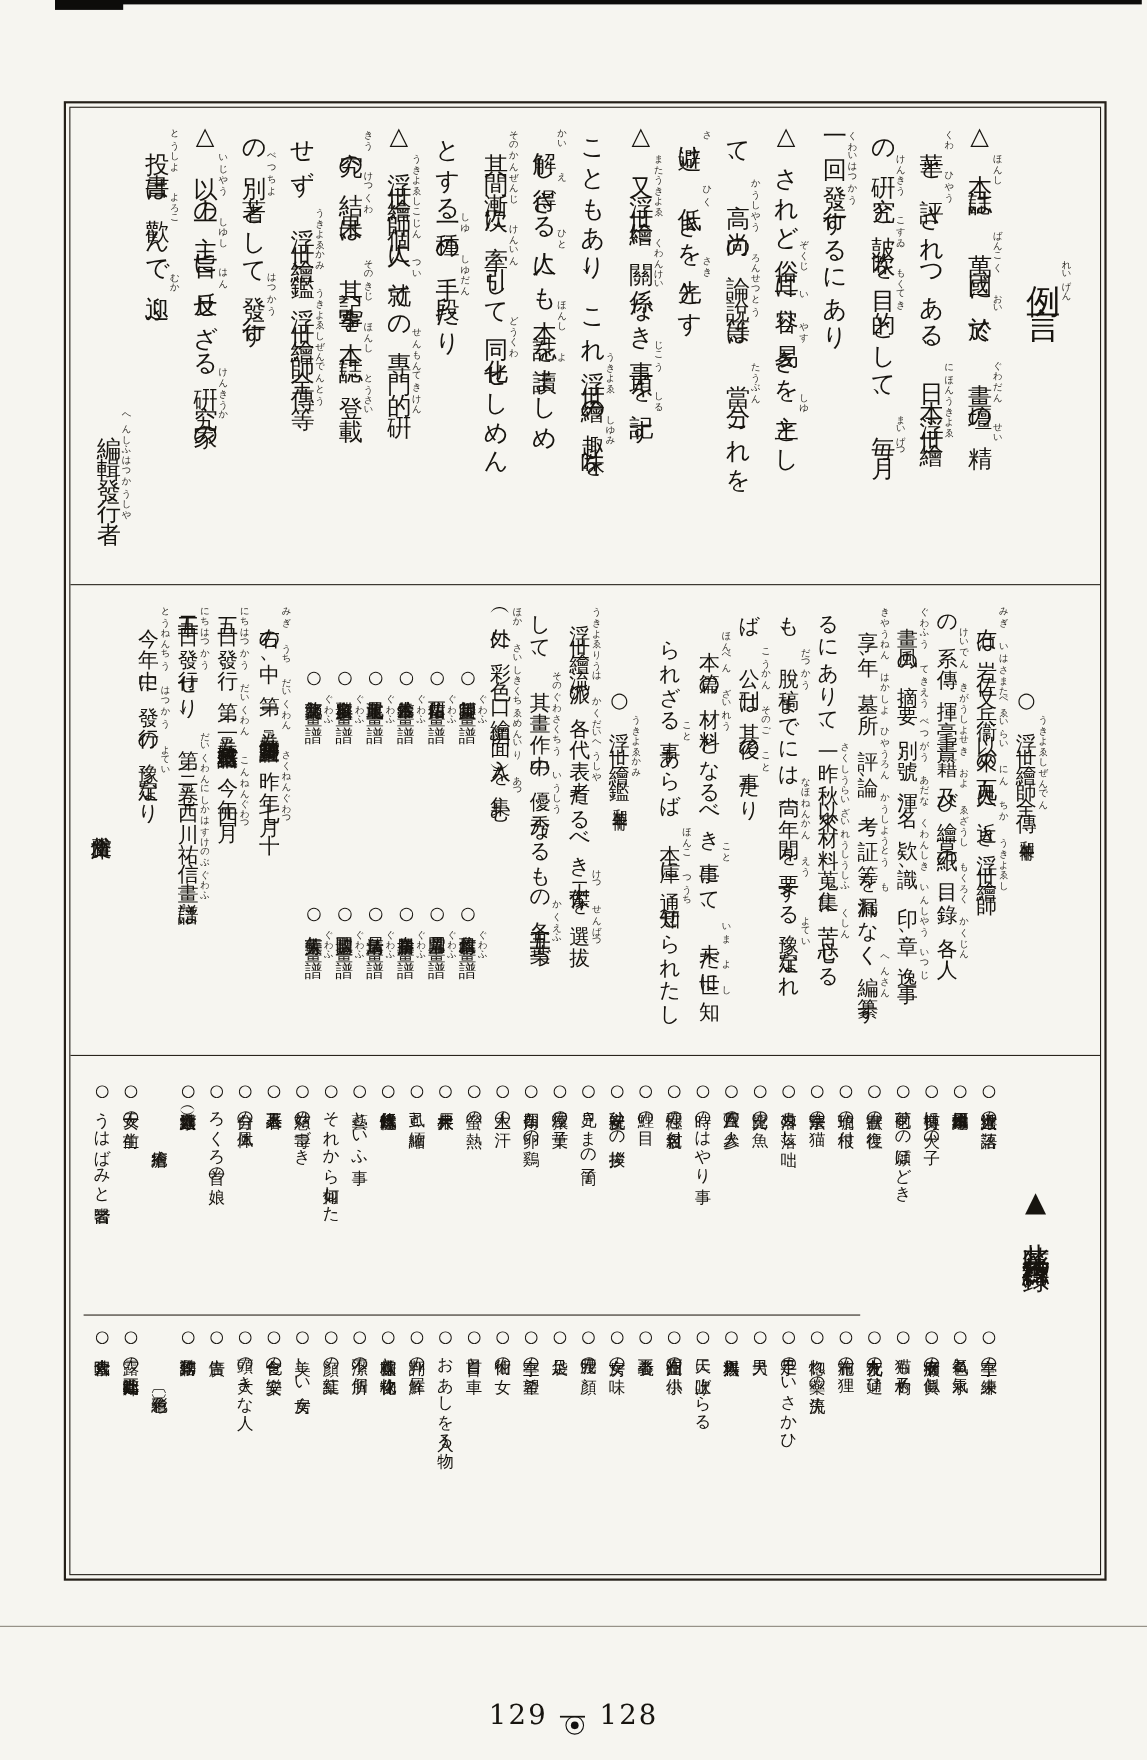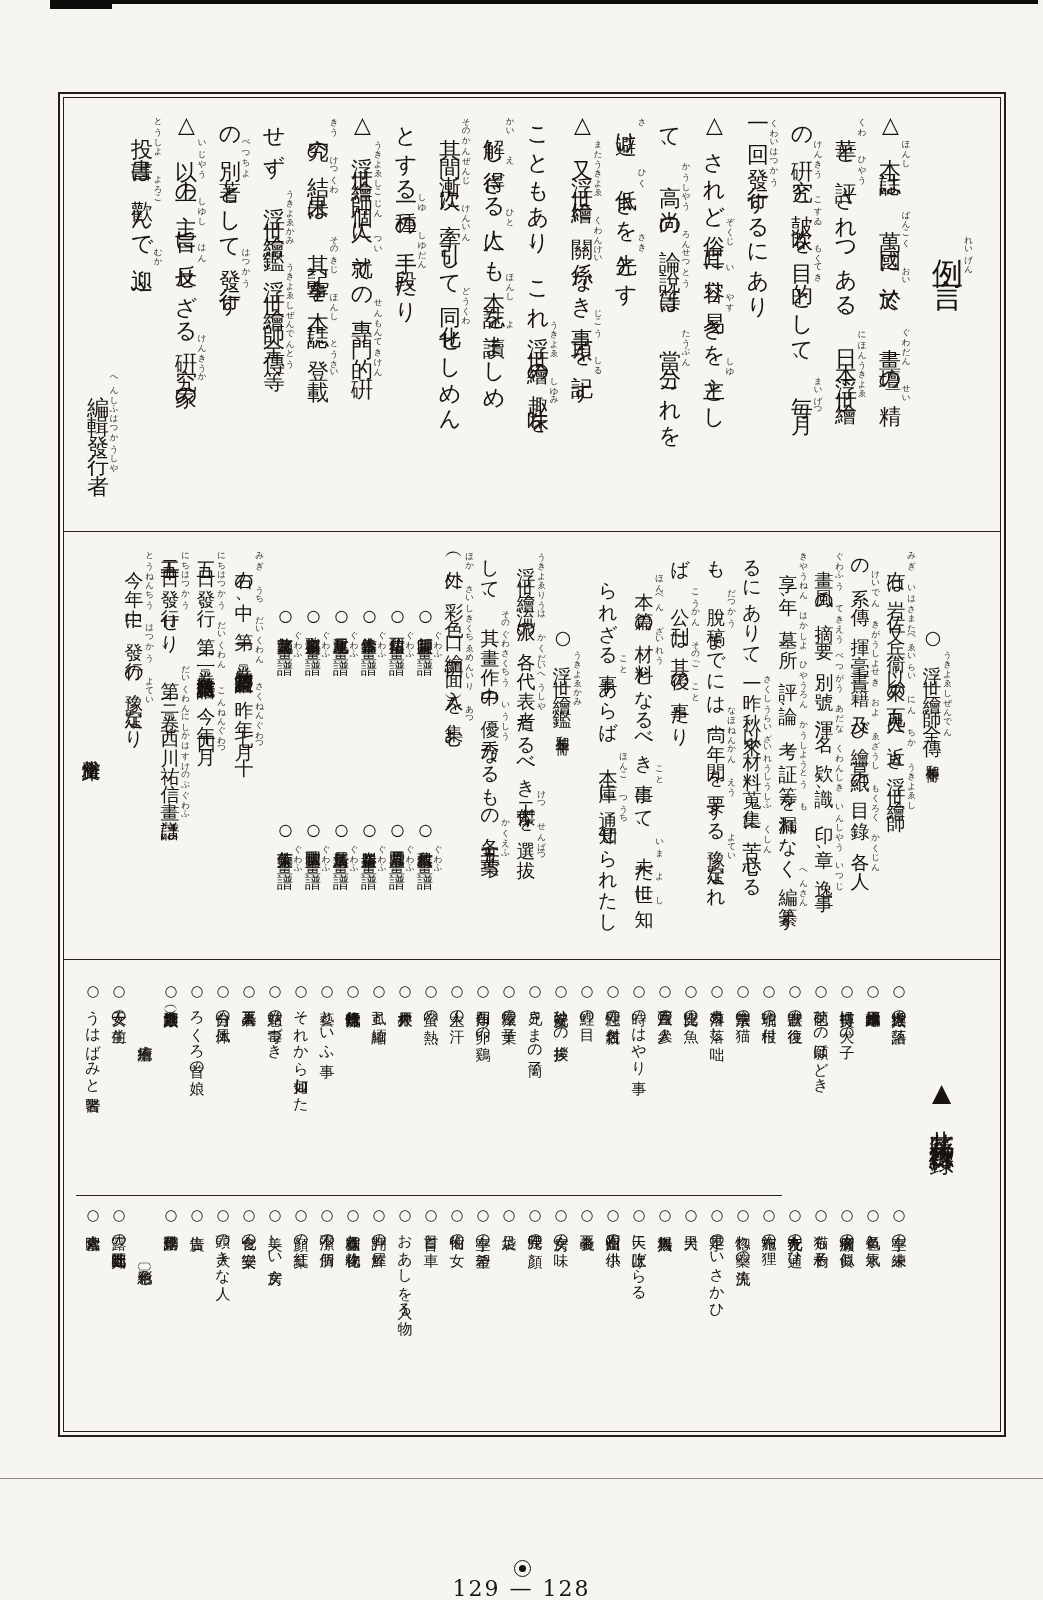--- a/index.html
+++ b/index.html
@@ -39,22 +39,22 @@
   
   .toc-header{font-size:25px;line-height:58px;margin-inline-start:104px;letter-spacing:3px;}
   .toc-wrap{width:836px;height:100%;display:flex;flex-direction:row-reverse;writing-mode:horizontal-tb;}
   .tcol{width:26px;display:flex;flex-direction:column;box-sizing:border-box;padding-top:8px;}
   .tslot-top{height:224px;}
   .titem{writing-mode:vertical-rl;text-orientation:mixed;font-size:15px;line-height:26px;}
   .tind{padding-top:52px;}
   .toc-divider{position:absolute;left:12px;top:235px;width:706px;border-top:1.2px solid #2a251d;}
   
   .footer-rule{position:absolute;top:1478px;left:0;width:1043px;border-top:1px solid #8d887d;}
-  .pagination{position:absolute;top:1576px;left:0;width:1043px;text-align:center;
-              font-size:22px;letter-spacing:2px;}
+  .pagination{position:absolute;top:1544px;left:0;width:1043px;text-align:center;
+              font-size:25px;letter-spacing:2px;}
   .register{position:absolute;top:1560px;left:514px;width:15px;height:15px;border:1.5px solid #121110;
             border-radius:50%;display:flex;align-items:center;justify-content:center;}
   .register-dot{width:7px;height:7px;background:#121110;border-radius:50%;}
 </style>
 </head>
 <body>
 
 <div class="page">
   <div class="scan-top"></div>
   <div class="scan-blob"></div>

